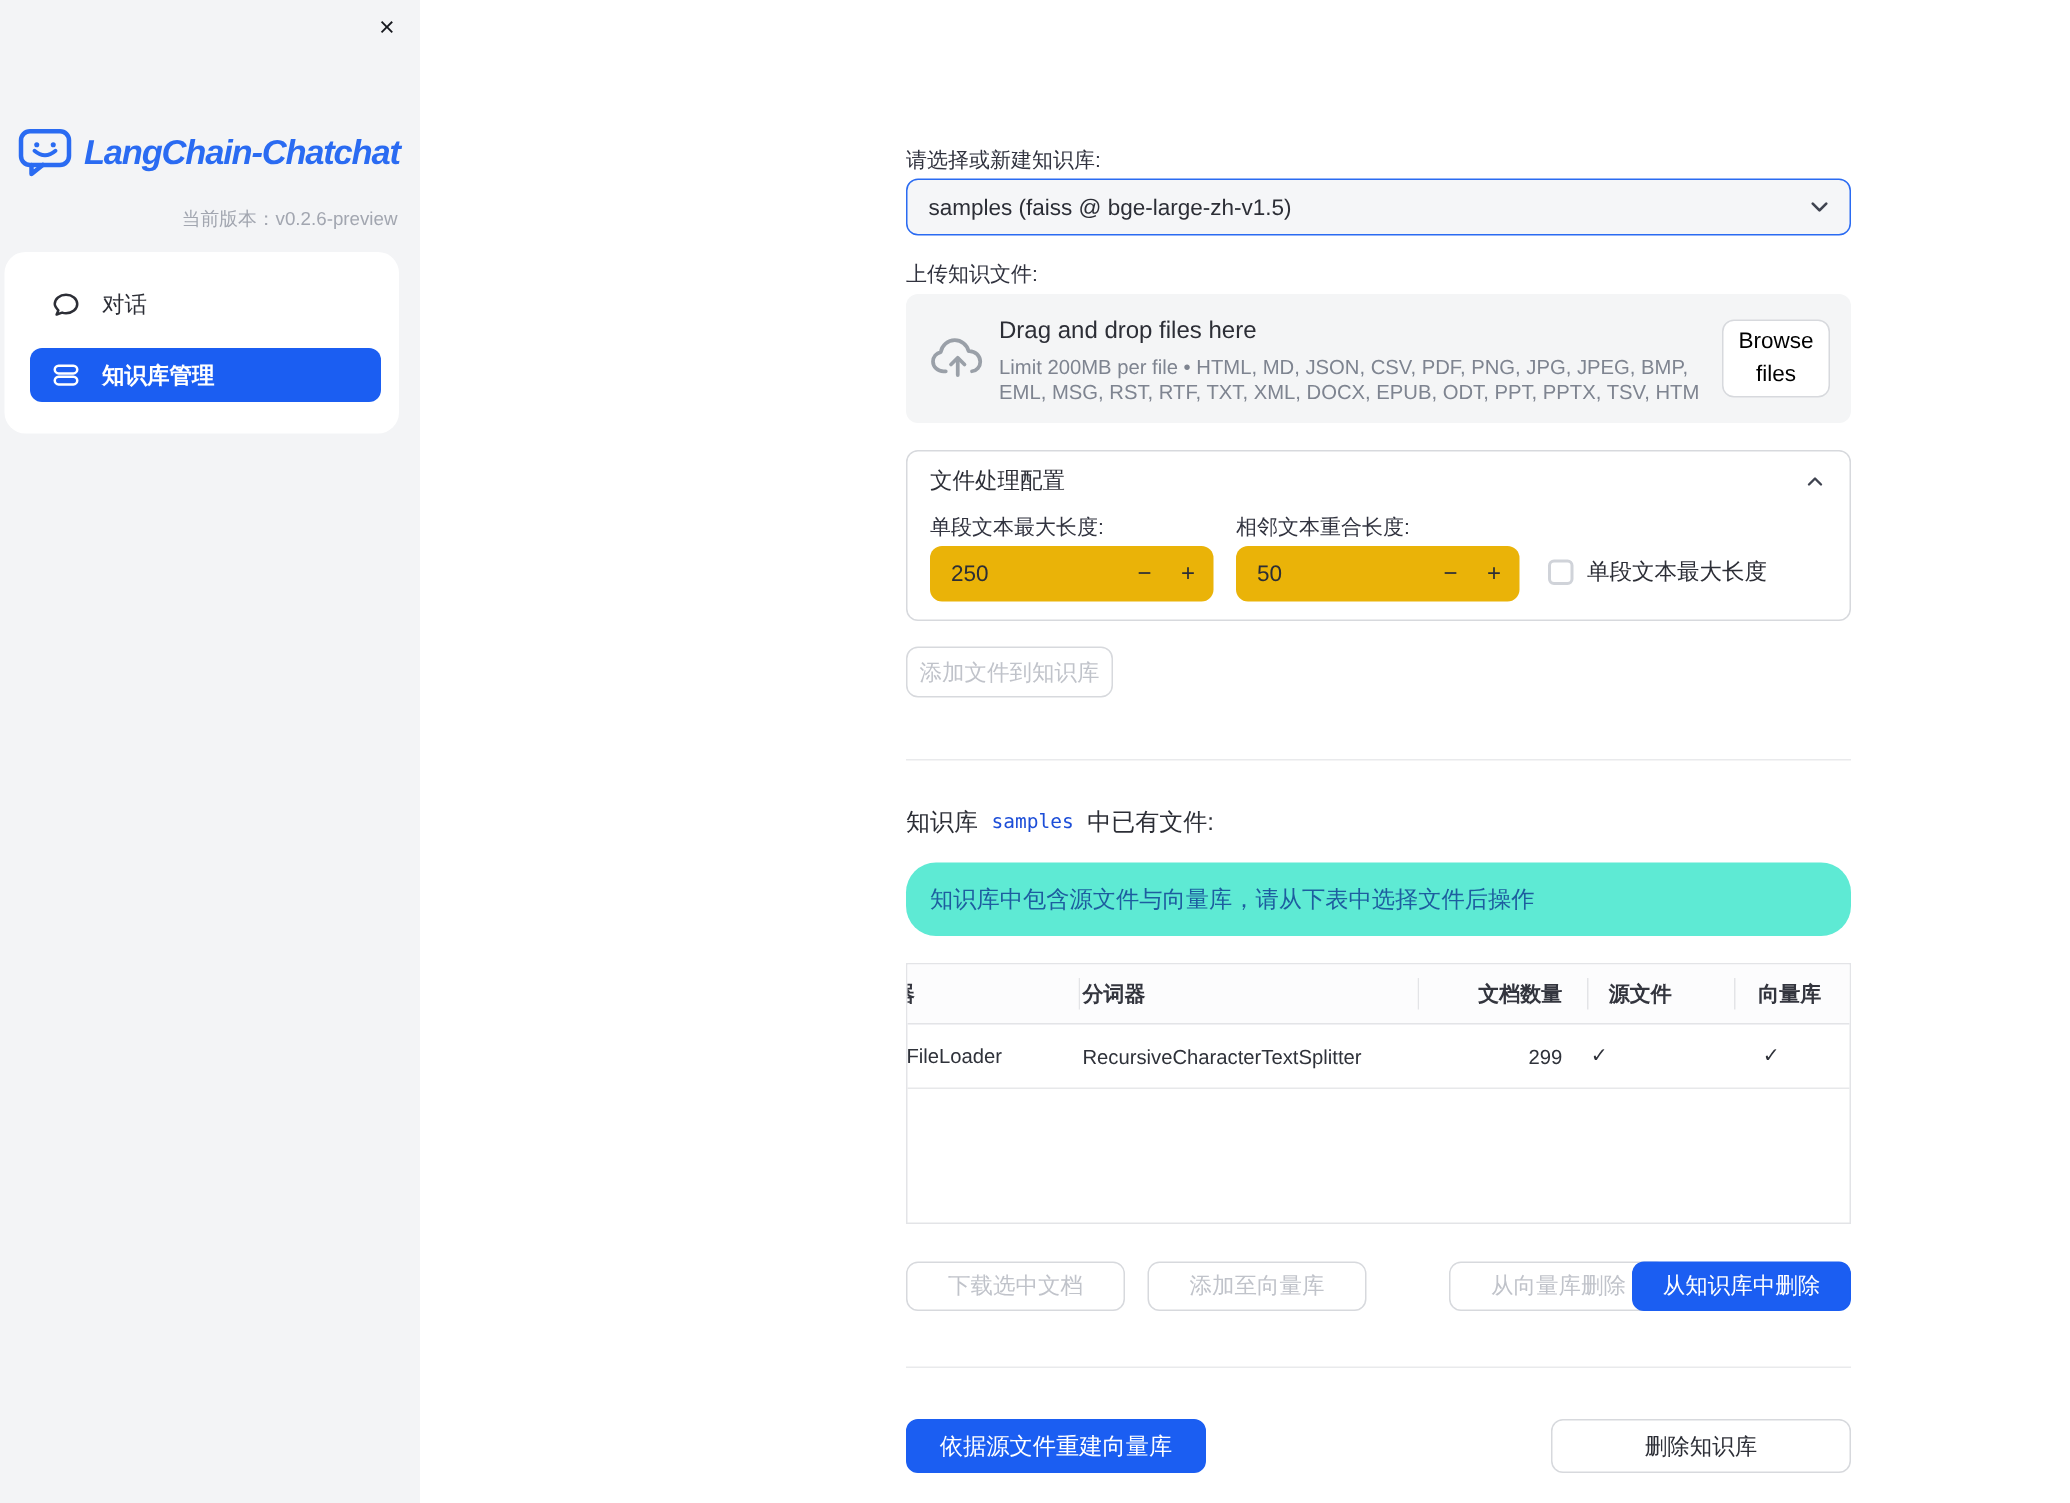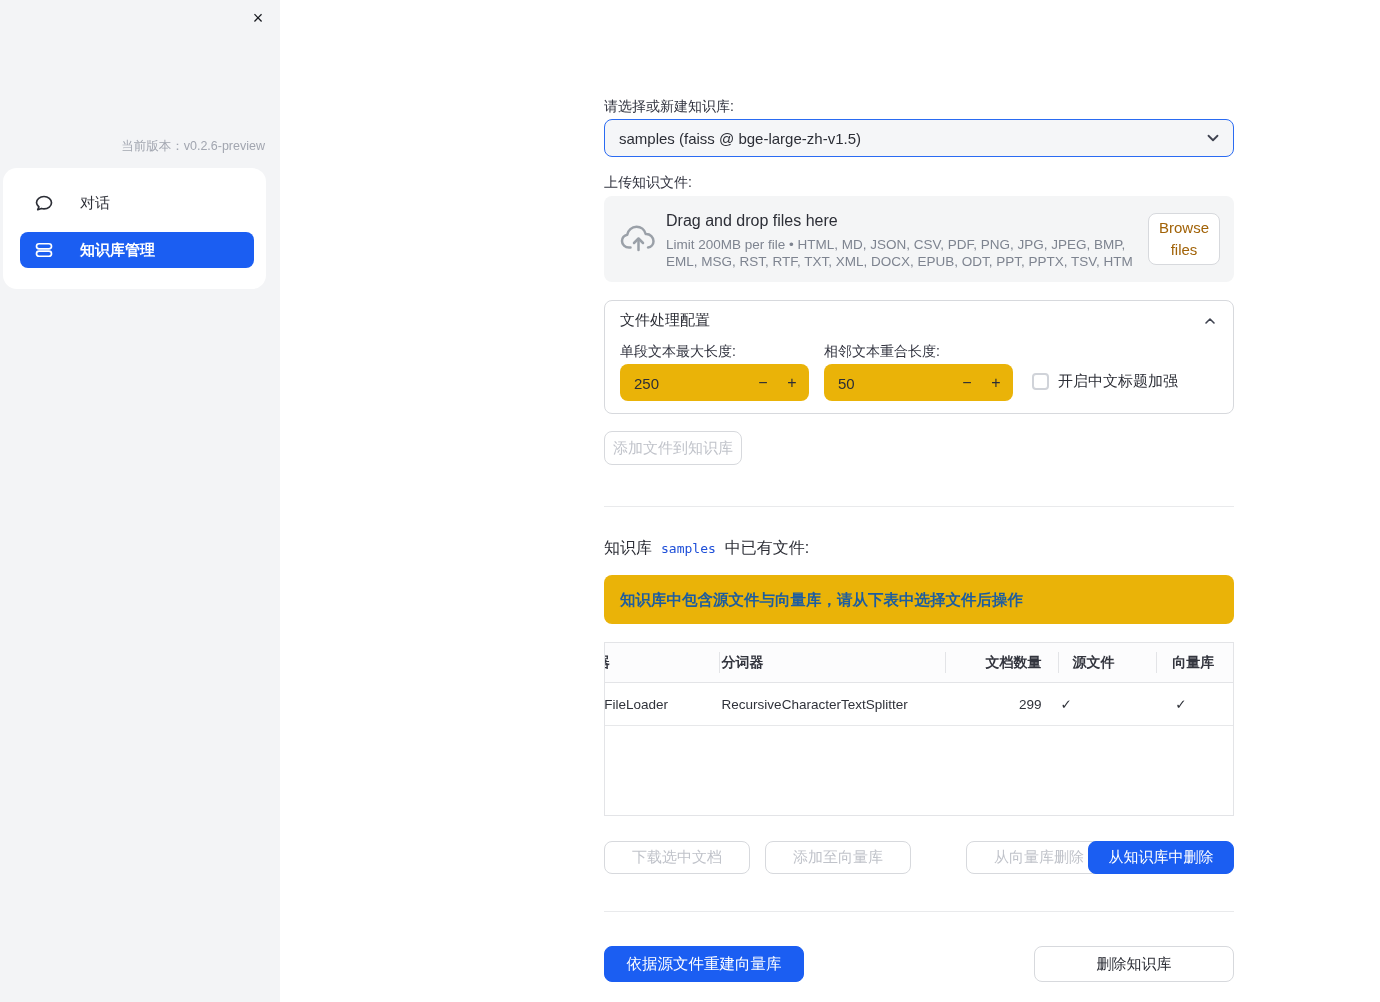--- a/index.html
+++ b/index.html
@@ -6,39 +6,39 @@
   body { background:#ffffff; font-family:"Liberation Sans","DejaVu Sans",sans-serif; color:#31333f; }
   .app { position:relative; width:1380px; height:1002px; background:#ffffff; overflow:hidden; }
 
   
   .sidebar { position:absolute; left:0; top:0; width:280px; height:1002px; background:#f3f4f6; }
   .close-btn { position:absolute; top:4px; left:244px; width:28px; height:28px; font-size:18px; line-height:28px; text-align:center; color:#15171d; cursor:pointer; }
   .logo-row { position:absolute; top:85px; left:12px; width:256px; display:flex; align-items:center; gap:8px; }
   .logo-text { font-size:23px; font-weight:bold; font-style:italic; color:#2a6bf2; letter-spacing:-0.8px; white-space:nowrap; }
   .version { position:absolute; top:138px; right:15px; font-size:12.5px; color:#a2a6b0; }
   .nav-card { position:absolute; top:168px; left:3px; width:263px; height:121px; background:#ffffff; border-radius:14px; }
-  .nav-item { position:absolute; left:17px; width:234px; height:36px; border-radius:8px; display:flex; align-items:center; padding-left:14px; font-size:15px; cursor:pointer;gap:12px; }
+  .nav-item { position:absolute; left:17px; width:234px; height:36px; border-radius:8px; display:flex; align-items:center; padding-left:14px; font-size:15px; cursor:pointer; }
   .nav-item .nav-icon { width:20px; height:20px; margin-right:14px; display:flex; align-items:center; justify-content:center; }
   .nav-item.chat { top:17px; color:#2c2e36; }
   .nav-item.kb { top:64px; background:#1b5ef2; color:#ffffff; font-weight:700; }
 
   
   .main { position:absolute; left:280px; top:15px; width:1100px; height:976px; background:#ffffff; }
   .content { position:absolute; left:324px; top:0; width:630px; height:1002px; }
   .w-label { position:absolute; left:0; font-size:14px; color:#31333f; }
 
   .selectbox { position:absolute; top:104px; left:0; width:630px; height:38px; background:#f5f6f8; border:1.5px solid #2a6bf2; border-radius:8px; display:flex; align-items:center; cursor:pointer; }
   .selectbox .sel-value { padding-left:14px; font-size:15px; color:#2c2e36; }
   .sel-chevron { position:absolute; right:11px; top:50%; transform:translateY(-50%); display:flex; }
 
   .uploader { position:absolute; top:181px; left:0; width:630px; height:86px; background:#f4f5f6; border-radius:8px; }
   .cloud-icon { position:absolute; left:16px; top:27px; display:flex; }
   .up-title { position:absolute; left:62px; top:16px; font-size:16px; color:#2c2e36; }
   .up-limit { position:absolute; left:62px; top:41px; width:480px; font-size:13.5px; line-height:16.5px; color:#7e8490; }
-  .browse-btn { position:absolute; right:14px; top:17px; width:72px; height:52px; background:#ffffff; border:1px solid #d7d9dd; border-radius:8px; font-size:15px; color:#a16207; display:flex; align-items:center; justify-content:center; text-align:center; line-height:22px; cursor:pointer; padding:4px 8px; }
+  .browse-btn { position:absolute; right:14px; top:17px; width:72px; height:52px; background:#ffffff; border:1px solid #d7d9dd; border-radius:8px; font-size:15px; color:#000000; display:flex; align-items:center; justify-content:center; text-align:center; line-height:22px; cursor:pointer; padding:4px 8px; }
 
   .expander { position:absolute; top:285px; left:0; width:630px; height:114px; border:1px solid #d7d9dd; border-radius:8px; background:#ffffff; }
   .exp-title { position:absolute; left:15px; top:10px; font-size:15px; color:#2c2e36; }
   .exp-chevron { position:absolute; right:15px; top:12px; display:flex; cursor:pointer; }
   .num-label { position:absolute; top:42px; font-size:14px; color:#31333f; }
   .num-input { position:absolute; top:63px; width:189px; height:37px; background:#eab308; border-radius:8px; }
   .num-value { position:absolute; left:14px; top:50%; transform:translateY(-50%); font-size:15px; color:#2c2e36; }
   .step { position:absolute; top:50%; transform:translateY(-50%); font-size:16px; color:#2c2e36; cursor:pointer; width:20px; text-align:center; }
   .step.minus { right:36px; }
   .step.plus { right:7px; }
@@ -51,21 +51,21 @@
   .btn.primary { background:#1b5ef2; border:1px solid #1b5ef2; color:#ffffff; }
   .btn.secondary { background:#ffffff; border:1px solid #d7d9dd; color:#2c2e36; }
 
   .add-btn { position:absolute; top:416px; left:0; width:138px; height:34px; }
   .divider { position:absolute; left:0; width:630px; height:1px; background:#e9eaec; }
   .div1 { top:491px; } .div2 { top:896px; }
 
   .kb-line { position:absolute; top:523px; left:0; font-size:16px; color:#2c2e36; display:flex; align-items:center; }
   .kb-code { font-family:"DejaVu Sans Mono","Liberation Mono",monospace; font-size:13px; color:#1d4ed8; margin:0 9px; }
 
-  .info-box { position:absolute; top:560px; left:0; width:630px; height:49px; background:#eab308; border-radius:8px;font-weight:bold; }
+  .info-box { position:absolute; top:560px; left:0; width:630px; height:49px; background:#5eead4; border-radius:20px; }
   .info-text { position:absolute; left:16px; top:50%; transform:translateY(-50%); font-size:15.5px; color:#1d5d9f; }
 
   .dtable { position:absolute; top:627px; left:0; width:630px; height:174px; border:1px solid #e3e4e7; background:#ffffff; }
   .thead { display:flex; height:40px; background:#fcfcfd; border-bottom:1px solid #e3e4e7; }
   .th { position:relative; height:100%; display:flex; align-items:center; font-size:14px; font-weight:600; color:#33353e; overflow:hidden; white-space:nowrap; }
   .th + .th::before { content:""; position:absolute; left:0; top:9px; bottom:9px; width:1px; background:#e3e4e7; }
   .trow { display:flex; height:43px; border-bottom:1px solid #e7e8ea; cursor:pointer; }
   .td { position:relative; height:100%; display:flex; align-items:center; font-size:13.5px; color:#2f323a; overflow:hidden; white-space:nowrap; }
   .c0 { width:114px; } .c1 { width:227px; } .c2 { width:113px; } .c3 { width:99px; } .c4 { width:77px; }
   .clip-h { position:absolute; left:-65px; top:50%; transform:translateY(-50%); white-space:nowrap; }
@@ -80,20 +80,32 @@
   .delkb-btn { position:absolute; top:931px; left:430px; width:200px; height:36px; }
 </style>
 </head>
 <body>
 
 <div class="app">
 
   <div class="sidebar">
     <div class="close-btn">×</div>
 
+    <div class="logo-row">
+      <span style="display:flex;">
+        <svg width="36" height="33" viewBox="0 0 36 33" fill="none" stroke="#2a6bf2" stroke-width="3" stroke-linecap="round" stroke-linejoin="round">
+          <rect x="2" y="2.5" width="32" height="22.5" rx="6"></rect>
+          <path d="M9 25 L9 31 L16.5 25"></path>
+          <circle cx="12.5" cy="11.5" r="1.7" fill="#2a6bf2" stroke="none"></circle>
+          <circle cx="23.5" cy="11.5" r="1.7" fill="#2a6bf2" stroke="none"></circle>
+          <path d="M11 15.5 Q18 21.5 25 15.5" stroke-width="2.6"></path>
+        </svg>
+      </span>
+      <span class="logo-text">LangChain-Chatchat</span>
+    </div>
 
     <div class="version">
       <span>当前版本：</span><span>v0.2.6-preview</span>
     </div>
 
     <div class="nav-card">
       <div class="nav-item chat">
         <span class="nav-icon">
           <svg width="20" height="20" viewBox="0 0 24 24" fill="none" stroke="#2c2e36" stroke-width="2" stroke-linecap="round" stroke-linejoin="round">
             <path d="M21 11.6c0 4.1-4 7.4-9 7.4-1.1 0-2.2-.2-3.1-.5L4.5 20l1.4-3.3C4.7 15.4 3 13.6 3 11.6 3 7.5 7 4.2 12 4.2s9 3.3 9 7.4z"></path>
@@ -159,21 +171,21 @@
           <span class="step plus">+</span>
         </div>
         <div class="num-input" style="left:219px;">
           <span class="num-value">50</span>
           <span class="step minus">−</span>
           <span class="step plus">+</span>
         </div>
 
         <div class="checkbox-row">
           <span class="checkbox-box"></span>
-          <span class="checkbox-label">开启中文标题加强</span>
+          <span class="checkbox-label">单段文本最大长度</span>
         </div>
       </div>
 
       <div class="btn disabled add-btn">添加文件到知识库</div>
 
       <div class="divider div1"></div>
 
       <div class="kb-line">
         <span>知识库</span>
         <span class="kb-code">samples</span>

